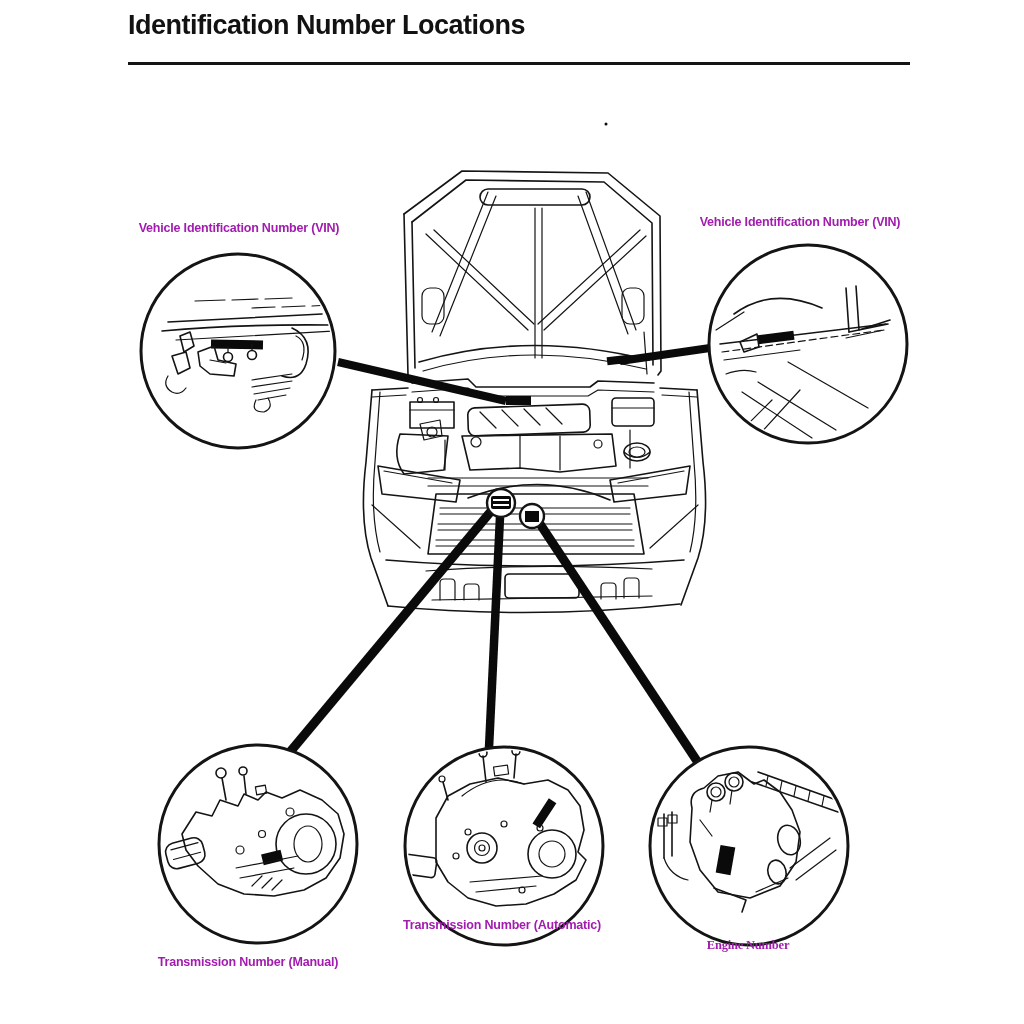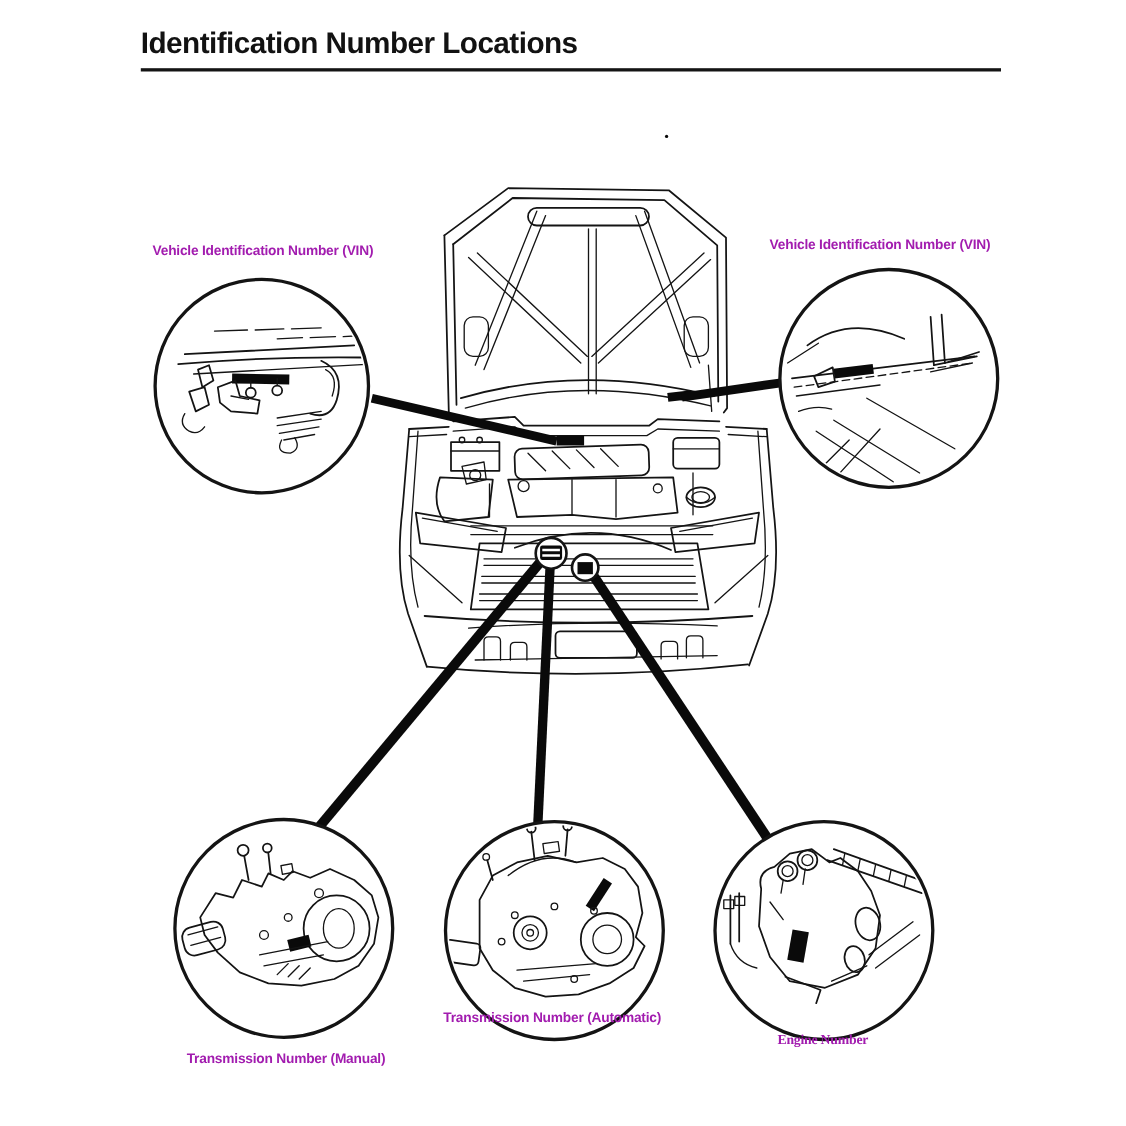--- a/index.html
+++ b/index.html
@@ -3,35 +3,35 @@
 <meta charset="utf-8">
 <style>
   html,body{margin:0;padding:0;}
   body{
     width:1024px;height:1024px;position:relative;overflow:hidden;
     background:#ffffff;
     font-family:"Liberation Sans", sans-serif;
     color:#121212;
   }
   .page-title{
-    position:absolute;left:128px;top:24px;margin:0;
+    position:absolute;left:128px;top:10px;margin:0;
     font-size:27px;font-weight:bold;letter-spacing:-0.5px;color:#121212;
     white-space:nowrap;
   }
   .title-rule{
     position:absolute;left:128px;top:62px;width:782px;height:3px;background:#141414;
   }
   .callout-label{
     position:absolute;width:220px;text-align:center;
     font-size:12.5px;font-weight:bold;letter-spacing:-0.2px;color:#a21caf;
     white-space:nowrap;
   }
   .lbl-vin-left{left:129px;top:221px;}
   .lbl-vin-right{left:690px;top:215px;}
-  .lbl-trans-manual{left:150px;top:955px;}
+  .lbl-trans-manual{left:138px;top:955px;}
   .lbl-trans-auto{left:392px;top:918px;}
   .lbl-engine{left:638px;top:938px;font-family:Liberation Serif, serif;}
   svg.diagram{position:absolute;left:0;top:0;}
   .ink{stroke:#141414;fill:none;stroke-width:1.6;stroke-linecap:round;stroke-linejoin:round;}
   .ink-thin{stroke:#141414;fill:none;stroke-width:1.2;stroke-linecap:round;stroke-linejoin:round;}
   .fillblack{fill:#0a0a0a;stroke:none;}
   .leader{stroke:#0a0a0a;fill:none;stroke-linecap:butt;}
   .bubble{fill:#ffffff;stroke:#141414;stroke-width:3;}
   .marker-circle{fill:#ffffff;stroke:#141414;stroke-width:2.4;}
 </style>

